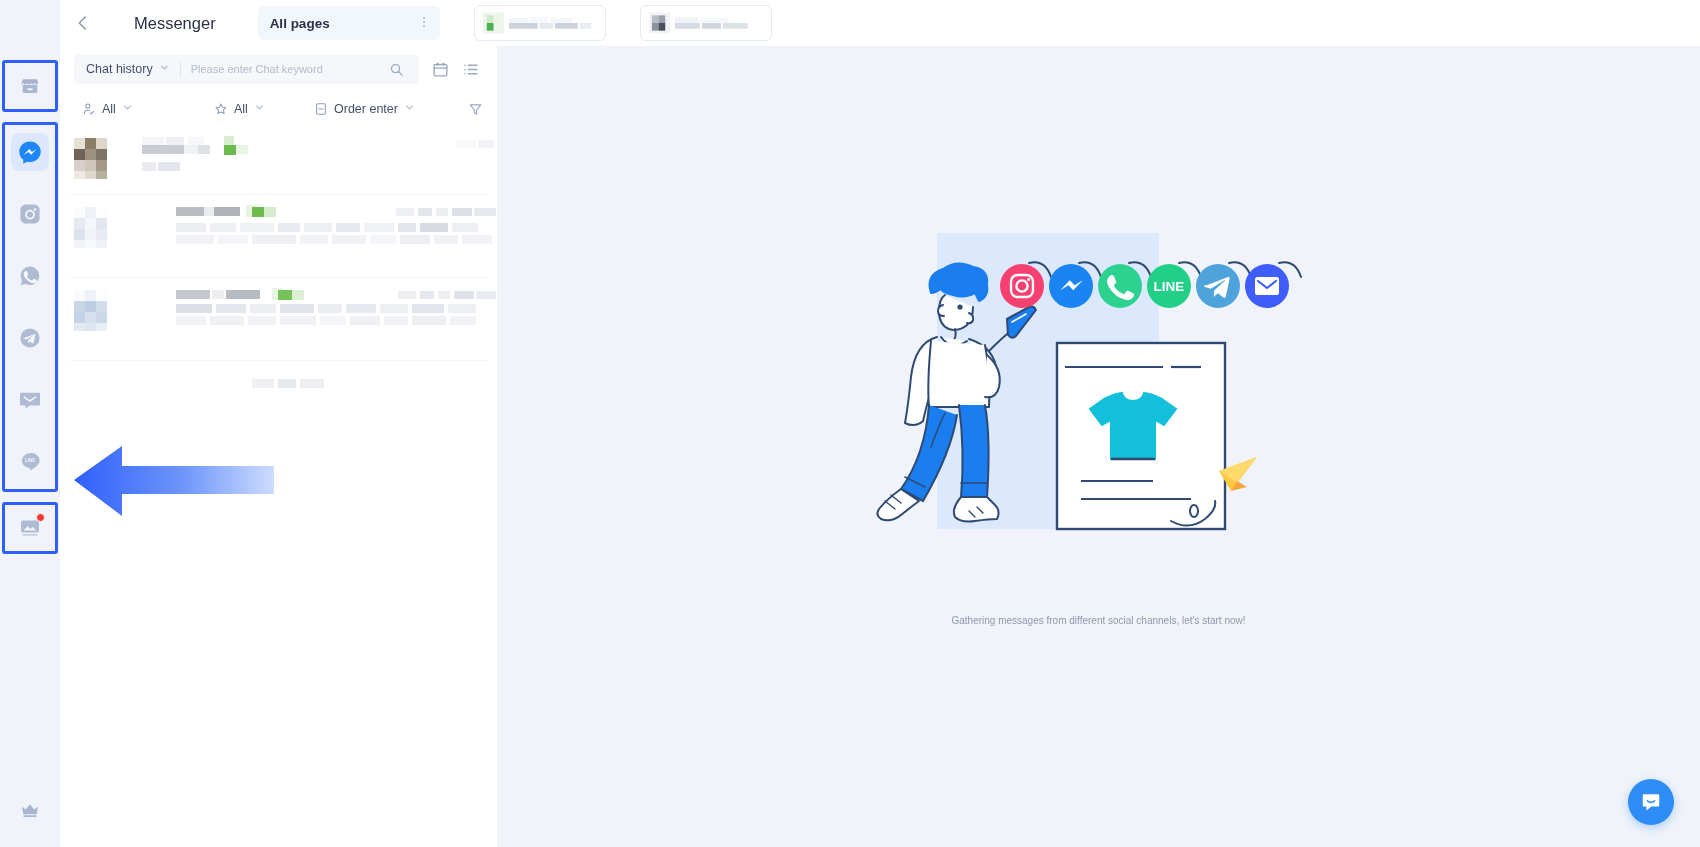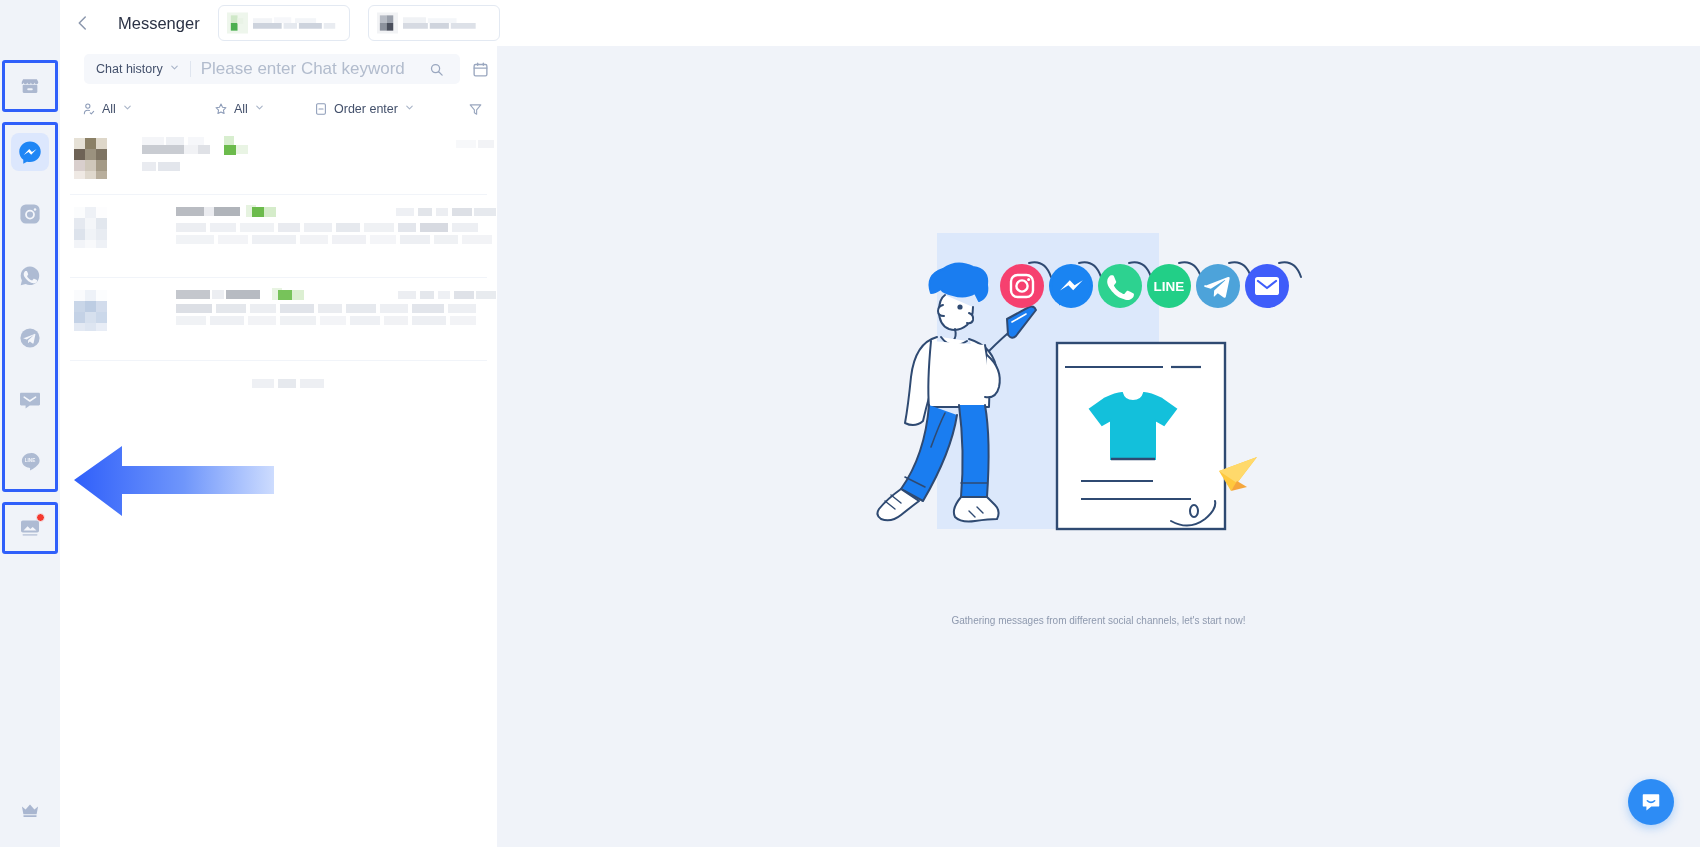--- a/index.html
+++ b/index.html
@@ -41,21 +41,21 @@
   }
   .rail-bottom { position: absolute; bottom: 18px; left: 0; width: 60px;
     display: flex; justify-content: center; }
 
   
   .main { flex: 1; display: flex; flex-direction: column; height: 847px; }
 
   
   .topbar {
     height: 46px; background: #ffffff;
-    display: flex; align-items: center; gap: 10px;
+    display: flex; align-items: center; gap: 26px;
     padding: 0 10px 0 0; flex: 0 0 46px;
   }
   .back-btn {
     width: 46px; height: 46px; display: flex; align-items: center; justify-content: center;
     color: #8b97ad;
   }
   .app-title {
     font-size: 16.5px; color: #2b3245; font-weight: 400;
     margin-left: 2px; white-space: nowrap;
   }
@@ -79,35 +79,35 @@
   .px { display: block; }
 
   
   .workspace { flex: 1; display: flex; background: #f0f3f9; position: relative; }
 
   
   .chatpanel {
     width: 437px; flex: 0 0 437px; background: #ffffff;
     display: flex; flex-direction: column;
   }
-  .searchrow { display: flex; align-items: center; height: 46px; padding: 0 12px 0 24px; gap: 0; }
+  .searchrow { display: flex; align-items: center; height: 46px; padding: 0 12px 0 14px; gap: 0; }
   .searchbox {
     flex: 1; height: 30px; background: #f5f7fb; border-radius: 5px;
     display: flex; align-items: center;
   }
   .hist-dd {
     display: flex; align-items: center; gap: 6px;
     padding: 0 10px 0 12px; height: 30px;
     font-size: 12.5px; color: #43506b; white-space: nowrap;
   }
   .vsep { width: 1px; height: 16px; background: #dfe5ef; }
   .search-input-wrap { flex: 1; display: flex; align-items: center; padding: 0 8px 0 10px; }
   .search-input {
     flex: 1; border: none; outline: none; background: transparent;
-    font-size: 17px; color: #44506b; font-family: "Liberation Sans", sans-serif;
+    font-size: 11px; color: #44506b; font-family: "Liberation Sans", sans-serif;
   }
   .search-input::placeholder { color: #b2bccd; }
   .icon-btn { width: 30px; height: 30px; display: flex; align-items: center;
               justify-content: center; color: #9aa7bf; flex: 0 0 auto; }
   .filterrow {
     display: flex; align-items: center; height: 34px;
     padding: 0 14px 0 22px; gap: 0;
   }
   .filt {
     display: flex; align-items: center; gap: 6px;
@@ -232,20 +232,30 @@
   <div class="main">
 
     <div class="topbar">
       <div class="back-btn">
         <svg width="18" height="18" viewBox="0 0 24 24" fill="none" stroke="currentColor" stroke-width="2" stroke-linecap="round" stroke-linejoin="round">
           <polyline points="15 4 7 12 15 20"></polyline>
         </svg>
       </div>
       <div class="app-title">Messenger</div>
 
+      <div class="pagesel">
+        <span class="lbl">All pages</span>
+        <span class="dots-v">
+          <svg width="14" height="14" viewBox="0 0 24 24" fill="currentColor">
+            <circle cx="12" cy="5" r="1.5"></circle>
+              <circle cx="12" cy="12" r="1.5"></circle>
+              <circle cx="12" cy="19" r="1.5"></circle>
+          </svg>
+        </span>
+      </div>
 
       <div class="ptab">
         <svg class="px" width="22" height="22" viewBox="0 0 22 22">
           <rect width="22" height="22" fill="#eef6ec"></rect>
           <rect x="4" y="3" width="7" height="8" fill="#cfe8c8"></rect>
           <rect x="4" y="11" width="7" height="8" fill="#4caf50"></rect>
           <rect x="11" y="6" width="6" height="6" fill="#e9f3e6"></rect>
         </svg>
         <svg class="px" width="92" height="16" viewBox="0 0 92 16">
           <rect width="92" height="16" fill="#fff"></rect>

